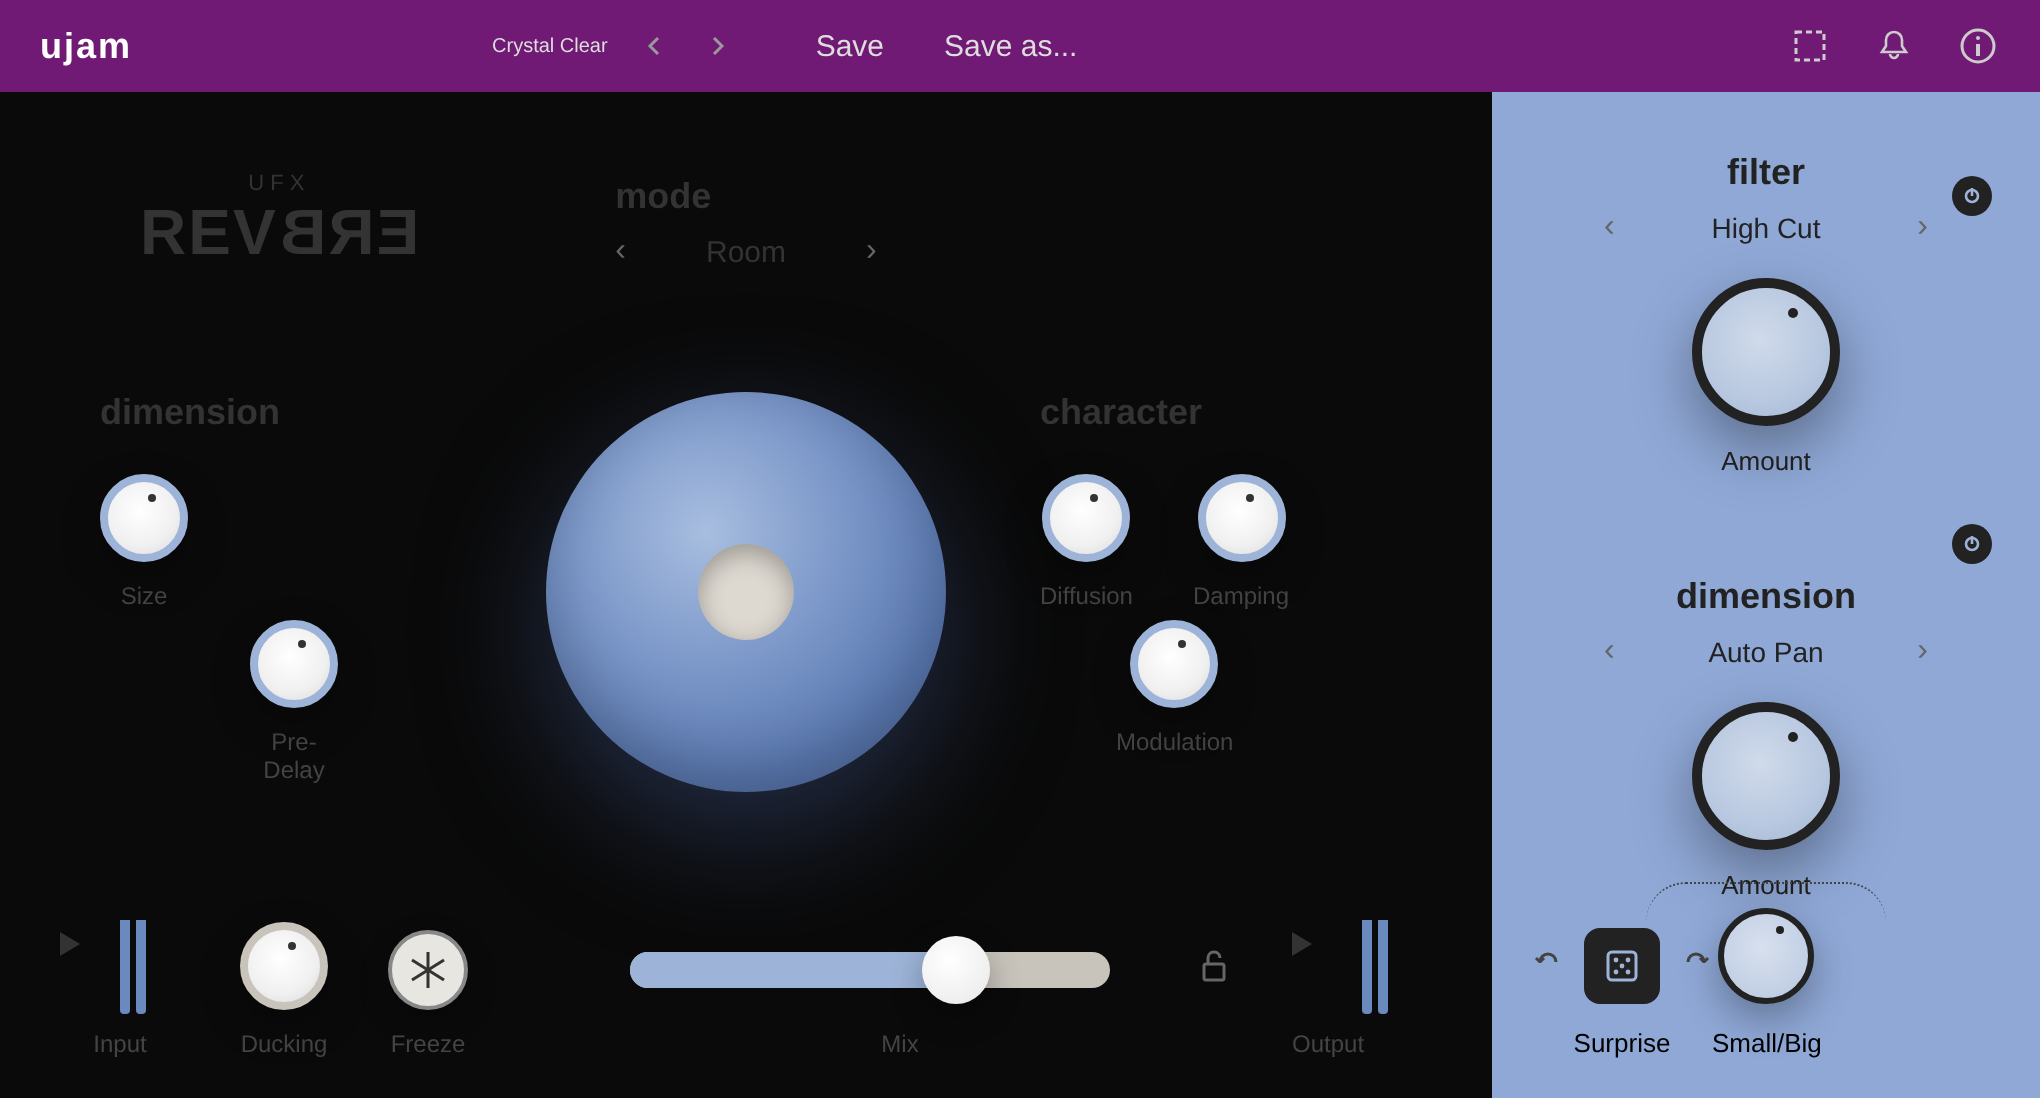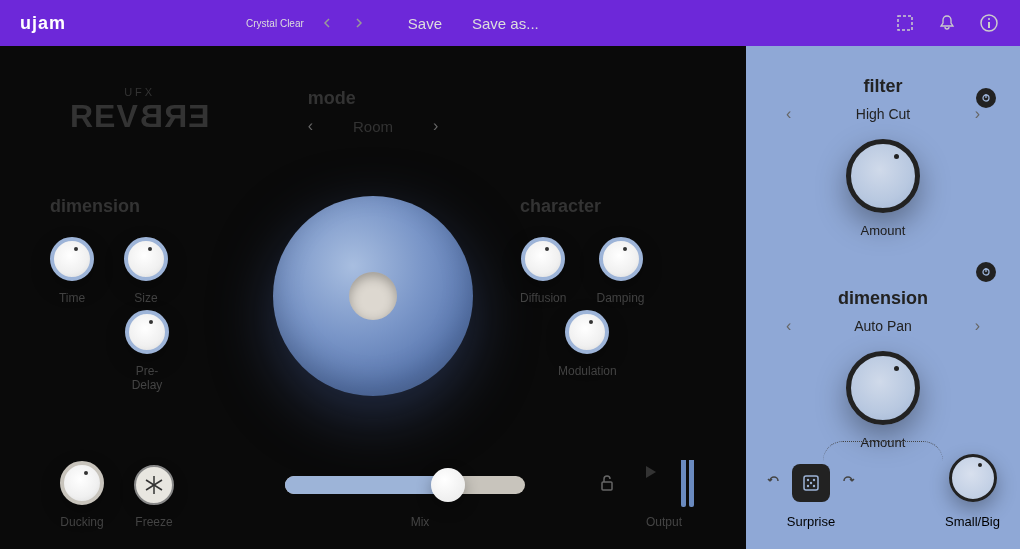--- a/index.html
+++ b/index.html
@@ -1,17 +1,17 @@
 <!DOCTYPE html>
 <html><head>
 <meta charset="utf-8">
 <style>
 *{margin:0;padding:0;box-sizing:border-box;font-family:-apple-system,BlinkMacSystemFont,"Segoe UI",sans-serif}
 body{width:1020px;height:549px;overflow:hidden;background:#0a0a0a}
-.top-bar{height:46px;background:#6d28d9;display:flex;align-items:center;padding:0 20px;color:#ddd}
+.top-bar{height:46px;background:#701a75;display:flex;align-items:center;padding:0 20px;color:#ddd}
 .logo{font-weight:700;font-size:18px;letter-spacing:1px;color:#fff}
 .preset-area{margin-left:180px;display:flex;align-items:center;gap:14px}
 .preset-name{font-size:10px;color:#ddd}
 .nav-btn{width:18px;height:18px;display:flex;align-items:center;justify-content:center;cursor:pointer;color:#888}
 .save-area{margin-left:40px;display:flex;gap:30px}
 .save-btn{font-size:15px;color:#ddd;cursor:pointer}
 .right-icons{margin-left:auto;display:flex;gap:20px;align-items:center}
 .top-icon{width:22px;height:22px;cursor:pointer;display:flex;align-items:center;justify-content:center}
 .main{display:flex;height:503px}
 .left-panel{width:746px;height:503px;background:linear-gradient(135deg,#e8e6e0 0%,#ddd8d0 100%);position:relative;background-image:radial-gradient(circle,rgba(0,0,0,0.03) 1px,transparent 1px);background-size:8px 8px}
@@ -44,30 +44,30 @@
 .ducking-section{text-align:center;margin-left:30px}
 .freeze-section{text-align:center;margin-left:30px}
 .freeze-btn{width:40px;height:40px;border-radius:50%;border:2px solid #888;display:flex;align-items:center;justify-content:center;cursor:pointer;margin:0 auto;box-shadow:0 6px 16px rgba(0,0,0,0.2);background:#e8e6e0}
 .mix-section{text-align:center;margin-left:50px;flex:1}
 .mix-slider{width:240px;height:40px;position:relative;margin:0 auto}
 .mix-track{position:absolute;top:50%;left:0;right:0;height:18px;transform:translateY(-50%);border-radius:9px;background:#c8c4bc}
 .mix-fill{position:absolute;top:50%;left:0;width:70%;height:18px;transform:translateY(-50%);border-radius:9px;background:#9db4d8}
 .mix-thumb{position:absolute;top:50%;left:68%;width:34px;height:34px;transform:translate(-50%,-50%);border-radius:50%;background:radial-gradient(circle at 40% 35%,#fff,#e8e8e8);box-shadow:0 6px 16px rgba(0,0,0,0.3);cursor:pointer}
 .lock-icon{cursor:pointer;margin-left:12px;color:#666}
 .output-section{width:70px;margin-left:30px}
-.right-section{padding:30px 20px;text-align:center;color:#222}
+.right-section{padding:30px 36px;text-align:center;color:#222}
 .right-title{font-size:18px;font-weight:700}
 .power-btn{position:absolute;width:20px;height:20px;border-radius:50%;background:#222;display:flex;align-items:center;justify-content:center;cursor:pointer}
 .right-selector{display:flex;align-items:center;justify-content:space-between;margin-top:8px;padding:0 20px}
 .right-value{font-size:14px}
 .med-knob{width:74px;height:74px;border-radius:50%;background:radial-gradient(circle at 45% 40%,#d0daea 0%,#b8c8e0 60%,#a0b4d4 100%);border:5px solid #222;box-shadow:0 12px 30px rgba(0,0,0,0.35);cursor:pointer;margin:16px auto 10px;position:relative}
 .med-knob::after{content:"";position:absolute;width:5px;height:5px;background:#222;border-radius:50%;top:10px;right:16px}
 .amount-label{font-size:13px}
 .finisher-section{margin-top:20px}
-.surprise-row{position:absolute;bottom:20px;left:0;right:0;display:flex;justify-content:space-between;align-items:flex-end;padding:0 20px}
+.surprise-row{position:absolute;bottom:20px;left:0;right:0;display:flex;justify-content:flex-start;align-items:flex-end;padding:0 20px}
 .surprise-controls{text-align:center}
 .surprise-btns{display:flex;align-items:center;gap:10px;margin-bottom:12px}
 .undo-btn{cursor:pointer;color:#444}
 .dice-btn{width:38px;height:38px;border-radius:8px;background:#222;display:flex;align-items:center;justify-content:center;cursor:pointer}
 .smallbig-section{text-align:center}
 .smallbig-knob{width:48px;height:48px;border-radius:50%;background:radial-gradient(circle at 45% 40%,#d8e0ee,#b8c8e0);border:3px solid #222;box-shadow:0 8px 20px rgba(0,0,0,0.3);cursor:pointer;margin:0 auto 12px;position:relative}
 .smallbig-knob::after{content:"";position:absolute;width:4px;height:4px;background:#222;border-radius:50%;top:6px;right:12px}
 .dotted-arc{position:absolute;bottom:88px;left:50%;transform:translateX(-50%);width:120px;height:20px;border-top:1px dotted #444;border-radius:60px 60px 0 0}
 </style>
 </head>
@@ -131,24 +131,20 @@
 
     <div class="big-knob">
       <div class="big-knob-hole"></div>
     </div>
 
     <div class="dimension-section">
       <div class="section-title">dimension</div>
       <div class="knob-group">
         <div class="knob-item">
           <div class="small-knob"></div>
-          <div class="knob-label">Time</div>
-        </div>
-        <div class="knob-item">
-          <div class="small-knob"></div>
           <div class="knob-label">Size</div>
         </div>
       </div>
       <div class="knob-item predelay-item">
         <div class="small-knob"></div>
         <div class="knob-label">Pre-Delay</div>
       </div>
     </div>
 
     <div class="character-section">
@@ -163,20 +159,30 @@
           <div class="knob-label">Damping</div>
         </div>
       </div>
       <div class="knob-item modulation-item">
         <div class="small-knob"></div>
         <div class="knob-label">Modulation</div>
       </div>
     </div>
 
     <div class="bottom-row">
+      <div class="input-section">
+        <div style="display:flex;align-items:center;justify-content:center">
+          <span class="play-tri"></span>
+          <div class="meter">
+              <div class="meter-bar"></div>
+              <div class="meter-bar"></div>
+            </div>
+        </div>
+        <div class="meter-label">Input</div>
+      </div>
       <div class="ducking-section">
         <div class="small-knob" style="border-color:#c8c4bc"></div>
         <div class="knob-label">Ducking</div>
       </div>
       <div class="freeze-section">
         <div class="freeze-btn">
           <svg width="22" height="22" viewBox="0 0 22 22">
               <g stroke="#333" stroke-width="1.5">
                 <line x1="11" y1="2" x2="11" y2="20"></line>
                 <line x1="3" y1="6" x2="19" y2="16"></line>

